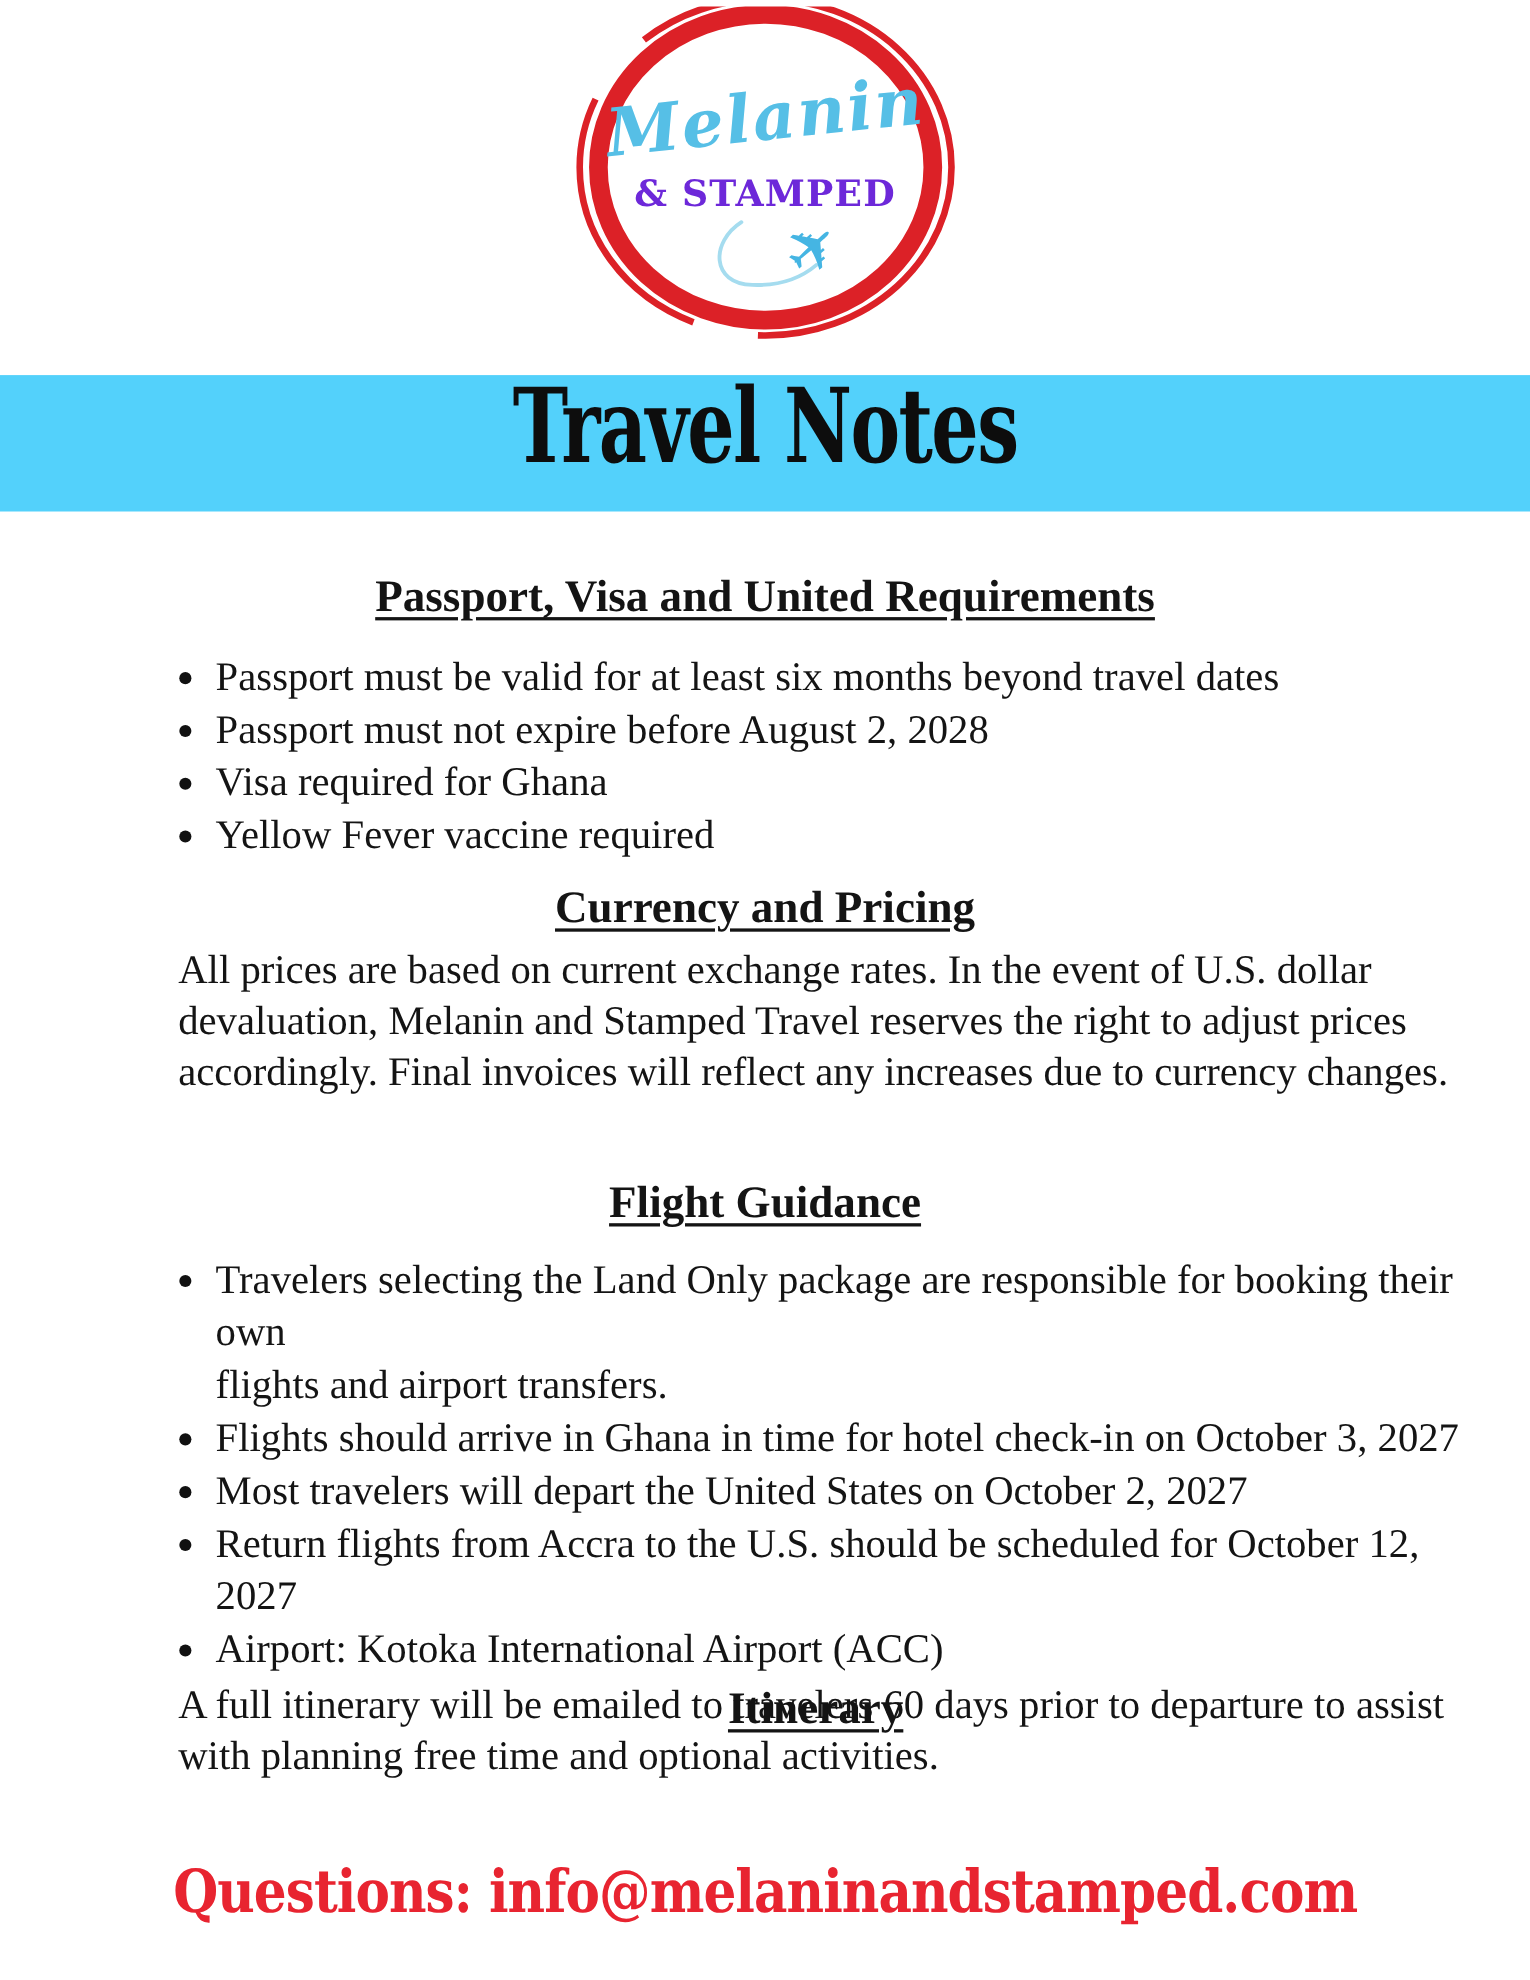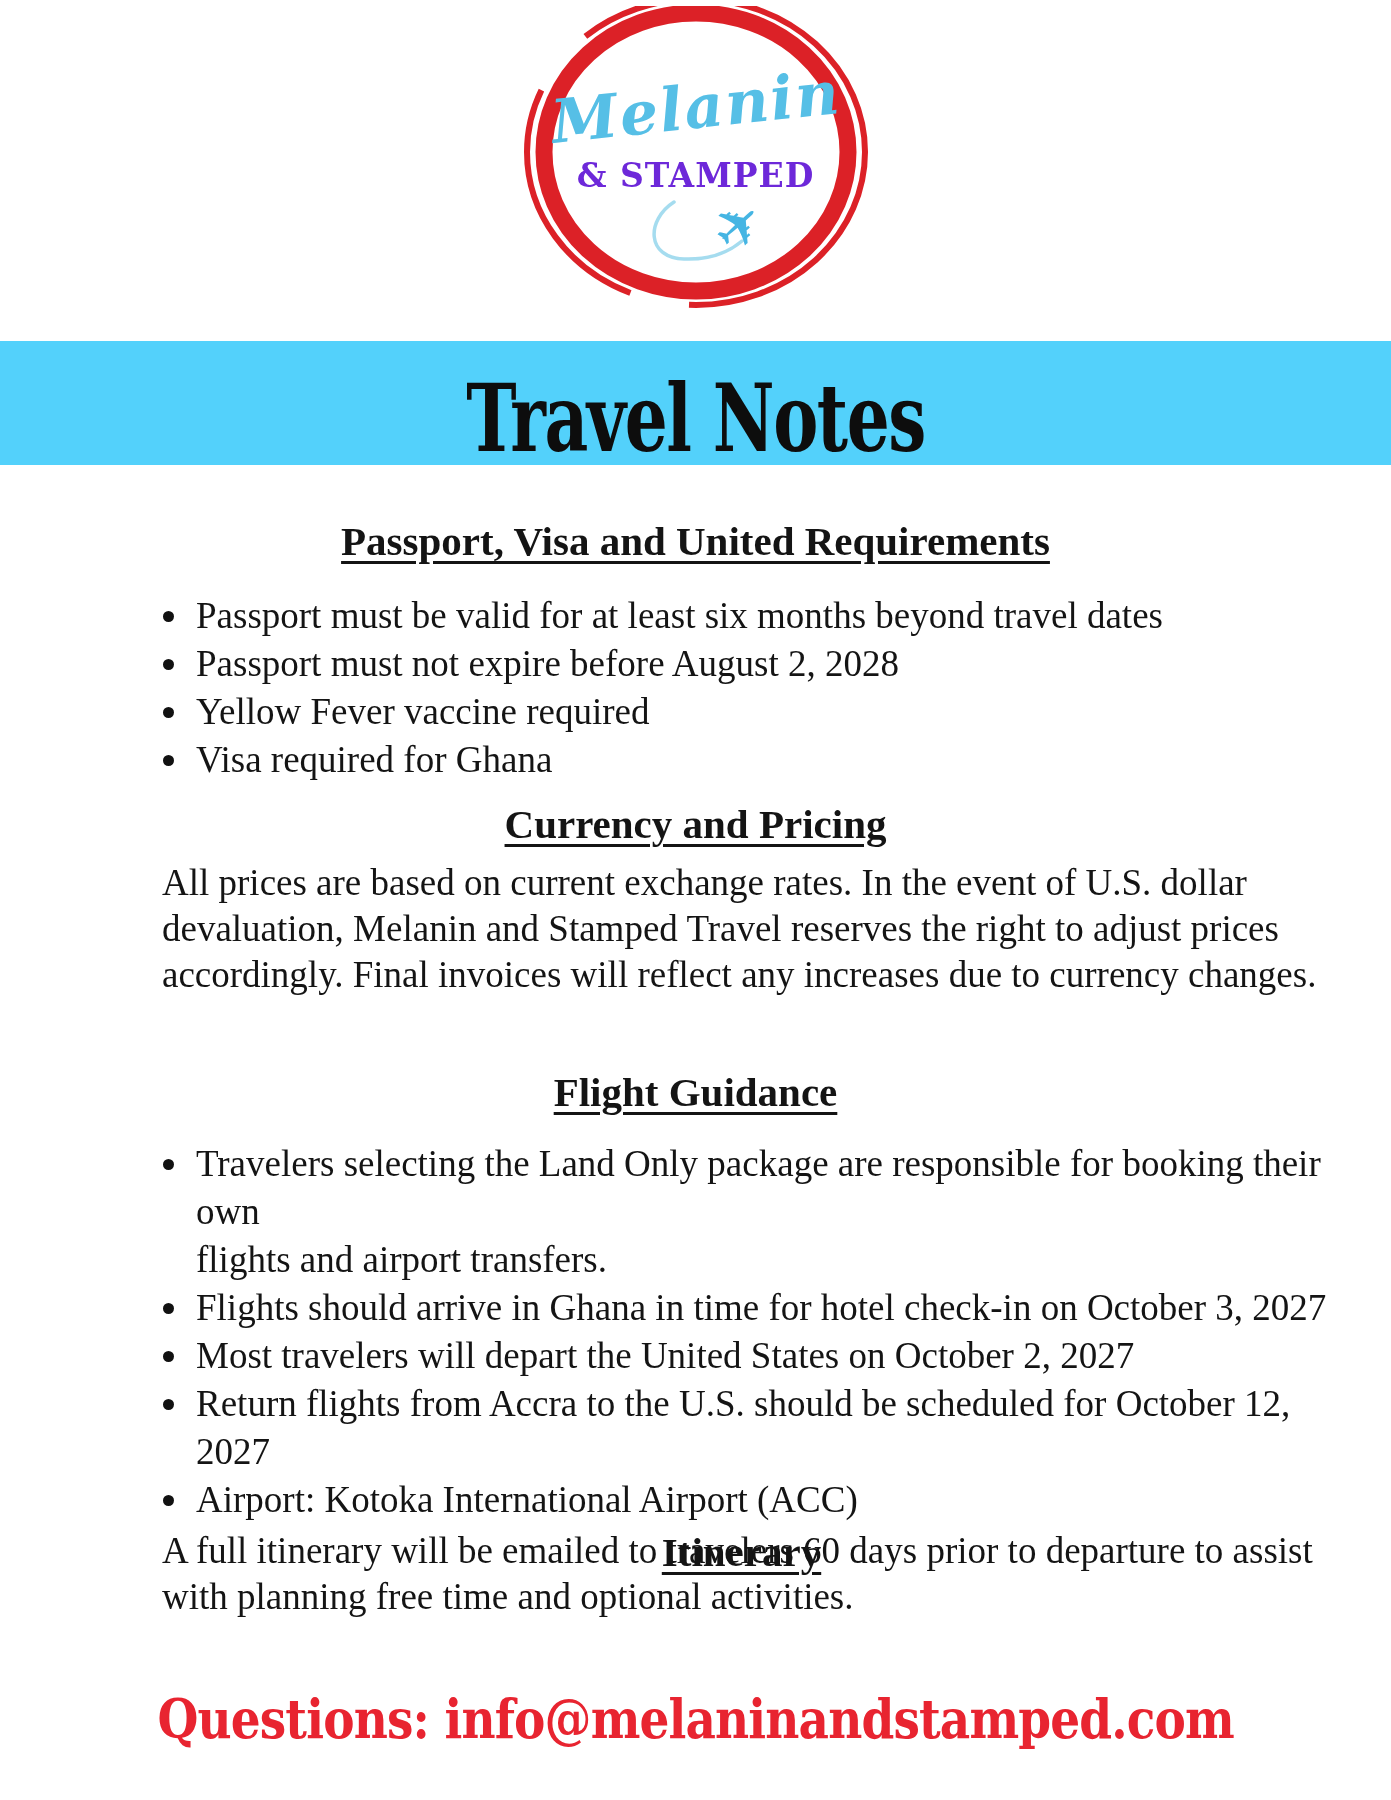--- a/index.html
+++ b/index.html
@@ -23,21 +23,21 @@
     color:#6d28d9;letter-spacing:1px;
   }
   .logo-plane{
     position:absolute;left:198px;top:186px;font-size:58px;color:#45b5e3;
     transform:rotate(-42deg);font-family:"DejaVu Sans", sans-serif;
   }
 
   
   .banner{
     position:absolute;left:0;top:341px;width:100%;height:124px;
-    background:#53d1fb;display:flex;align-items:flex-end;justify-content:center;
+    background:#53d1fb;display:flex;align-items:flex-start;justify-content:center;
   }
   .banner-title{
     font-family:"DejaVu Serif", serif;font-weight:bold;font-size:94px;
     color:#0d0d0d;transform:scaleX(0.72);transform-origin:center;
     letter-spacing:-2px;white-space:nowrap;line-height:1;
   }
 
   
   .sec-heading{
     position:absolute;left:0;width:100%;text-align:center;
@@ -93,22 +93,22 @@
 </div>
 
 <div class="banner">
   <div class="banner-title">Travel Notes</div>
 </div>
 
 <div class="sec-heading h-passport">Passport, Visa and United Requirements</div>
 <ul class="bullet-list list-passport">
   <li>Passport must be valid for at least six months beyond travel dates</li>
   <li>Passport must not expire before August 2, 2028</li>
+  <li>Visa required for Ghana</li>
   <li>Yellow Fever vaccine required</li>
-  <li>Visa required for Ghana</li>
 </ul>
 
 <div class="sec-heading h-currency">Currency and Pricing</div>
 <div class="paragraph p-currency">All prices are based on current exchange rates. In the event of U.S. dollar
 devaluation, Melanin and Stamped Travel reserves the right to adjust prices
 accordingly. Final invoices will reflect any increases due to currency changes.</div>
 
 <div class="sec-heading h-flight">Flight Guidance</div>
 <ul class="bullet-list list-flight">
   <li>Travelers selecting the Land Only package are responsible for booking their own

